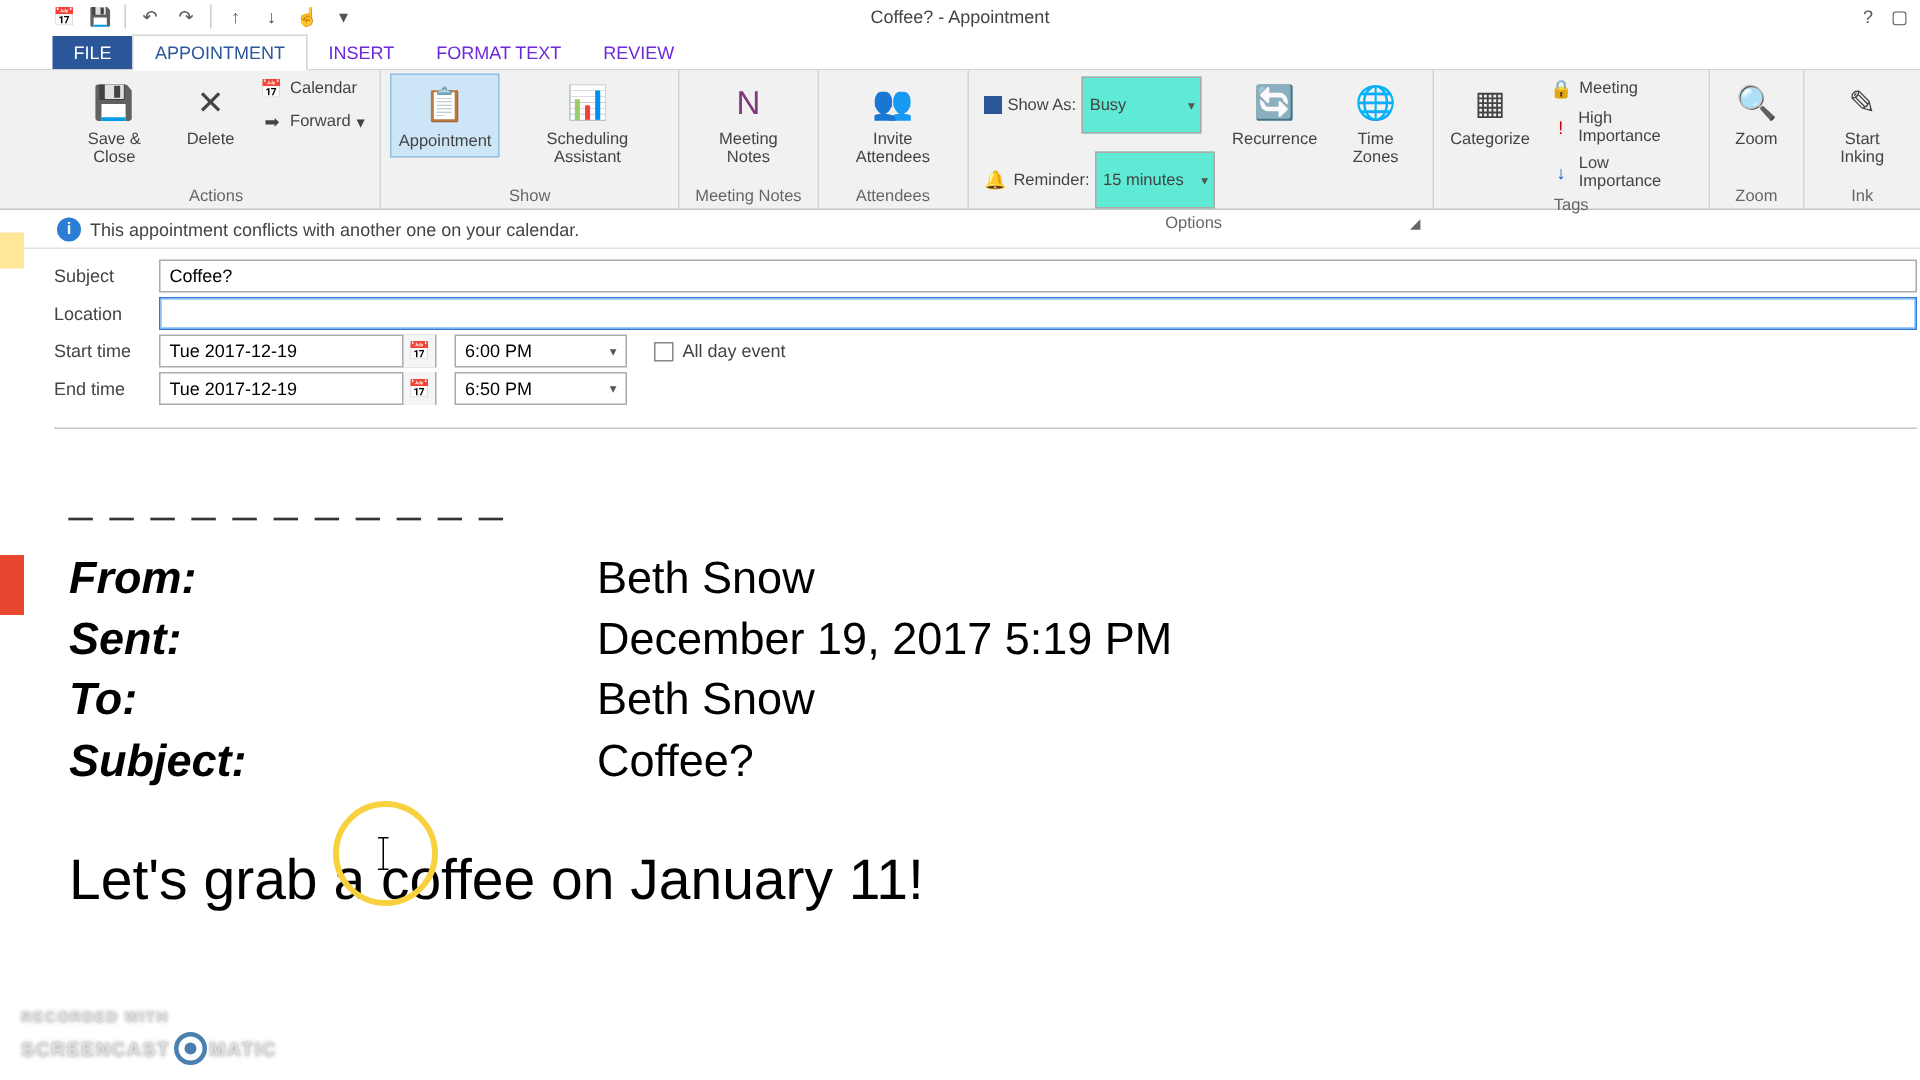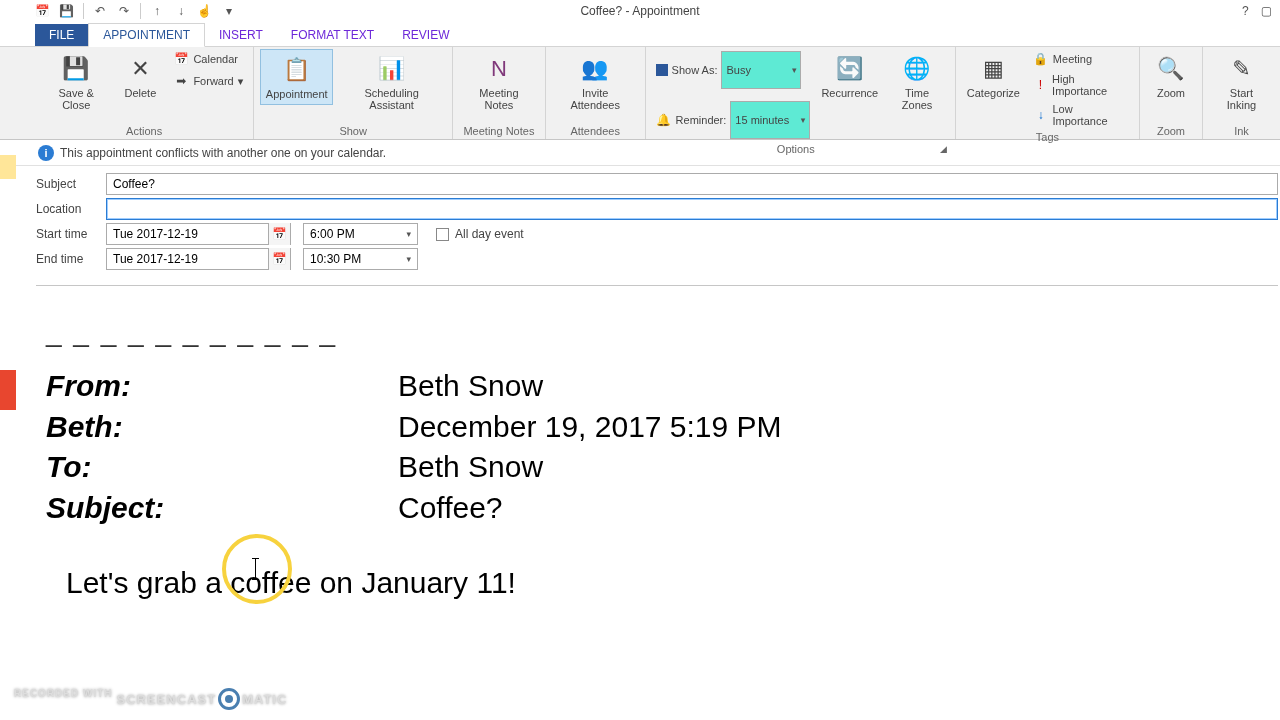--- a/index.html
+++ b/index.html
@@ -51,31 +51,31 @@
 .time-input::after { content: "▾"; position: absolute; right: 6px; font-size: 9px; color: #555; }
 .checkbox-wrap { display: flex; align-items: center; gap: 6px; margin-left: 18px; font-size: 12px; color: #444; }
 .checkbox { width: 13px; height: 13px; border: 1px solid #888; background: #fff; }
 
 
 .body-area { border-top: 1px solid #c6c6c6; margin: 4px 2px 0 36px; padding: 30px 10px; position: relative; }
 .separator-line { font-size: 28px; color: #333; letter-spacing: 2px; margin-bottom: 18px; }
 .email-meta { font-size: 30px; line-height: 1.35; }
 .email-meta .row { display: flex; }
 .email-meta .lbl { font-weight: bold; width: 352px; font-style: italic; }
-.body-text { font-size: 30px; margin-top: 38px; margin-left: 20px; }
+.body-text { font-size: 38px; margin-top: 38px; }
 
 
 .highlight-circle { position: absolute; width: 70px; height: 70px; border: 4px solid #f7d23e; border-radius: 50%; pointer-events: none; }
 .cursor-caret { position: absolute; width: 1px; height: 22px; background: #000; }
 .cursor-caret::before, .cursor-caret::after { content: ""; position: absolute; left: -3px; width: 7px; height: 1px; background: #000; }
 .cursor-caret::before { top: 0; }
 .cursor-caret::after { bottom: 0; }
 
 
-.watermark { position: absolute; left: 14px; bottom: 10px; color: #ddd; font-weight: bold; font-size: 13px; letter-spacing: 1px; text-shadow: 0 0 3px rgba(0,0,0,.4); display: flex; align-items: center; gap: 4px; flex-direction: row; align-items: flex-start; }
+.watermark { position: absolute; left: 14px; bottom: 10px; color: #ddd; font-weight: bold; font-size: 13px; letter-spacing: 1px; text-shadow: 0 0 3px rgba(0,0,0,.4); display: flex; align-items: center; gap: 4px; flex-direction: column; align-items: flex-start; }
 .watermark .line1 { font-size: 10px; }
 .watermark .line2 { display: flex; align-items: center; gap: 2px; }
 .watermark .circ { width: 22px; height: 22px; border: 3px solid #4a7fb0; border-radius: 50%; display: inline-flex; align-items: center; justify-content: center; }
 .watermark .circ::after { content: ""; width: 8px; height: 8px; background: #4a7fb0; border-radius: 50%; }
 
 
 .edge { position: absolute; left: 0; width: 16px; }
 .edge.yellow { top: 155px; height: 24px; background: #ffe699; }
 .edge.red { top: 370px; height: 40px; background: #e8462f; }
 </style>
@@ -281,34 +281,34 @@
       <span>All day event</span>
     </div>
   </div>
   <div class="form-row">
     <div class="form-label">End time</div>
     <div class="date-input">
       <span>Tue 2017-12-19</span>
       <span class="cal-btn">📅</span>
     </div>
     <div class="time-input">
-      <span>10:30 PM</span>
+      <span>6:50 PM</span>
     </div>
   </div>
 </div>
 
 <div class="body-area">
   <div class="separator-line">_ _ _ _ _ _ _ _ _ _ _</div>
   <div class="email-meta">
     <div class="row">
       <span class="lbl">From:</span>
       <span>Beth Snow</span>
     </div>
     <div class="row">
-      <span class="lbl">Beth:</span>
+      <span class="lbl">Sent:</span>
       <span>December 19, 2017 5:19 PM</span>
     </div>
     <div class="row">
       <span class="lbl">To:</span>
       <span>Beth Snow</span>
     </div>
     <div class="row">
       <span class="lbl">Subject:</span>
       <span>Coffee?</span>
     </div>

